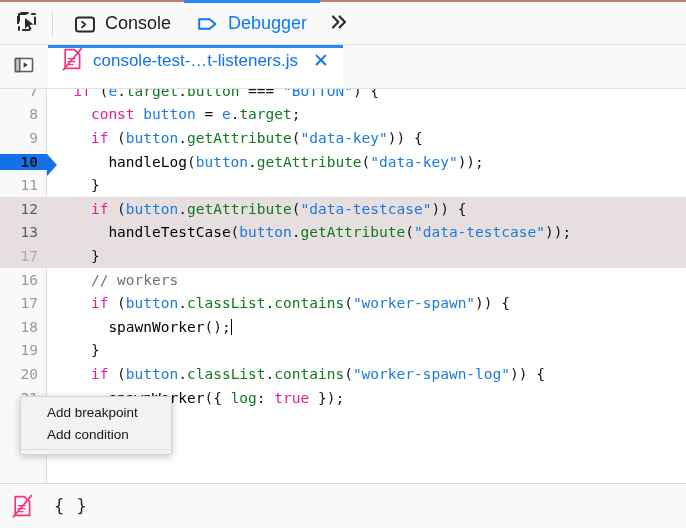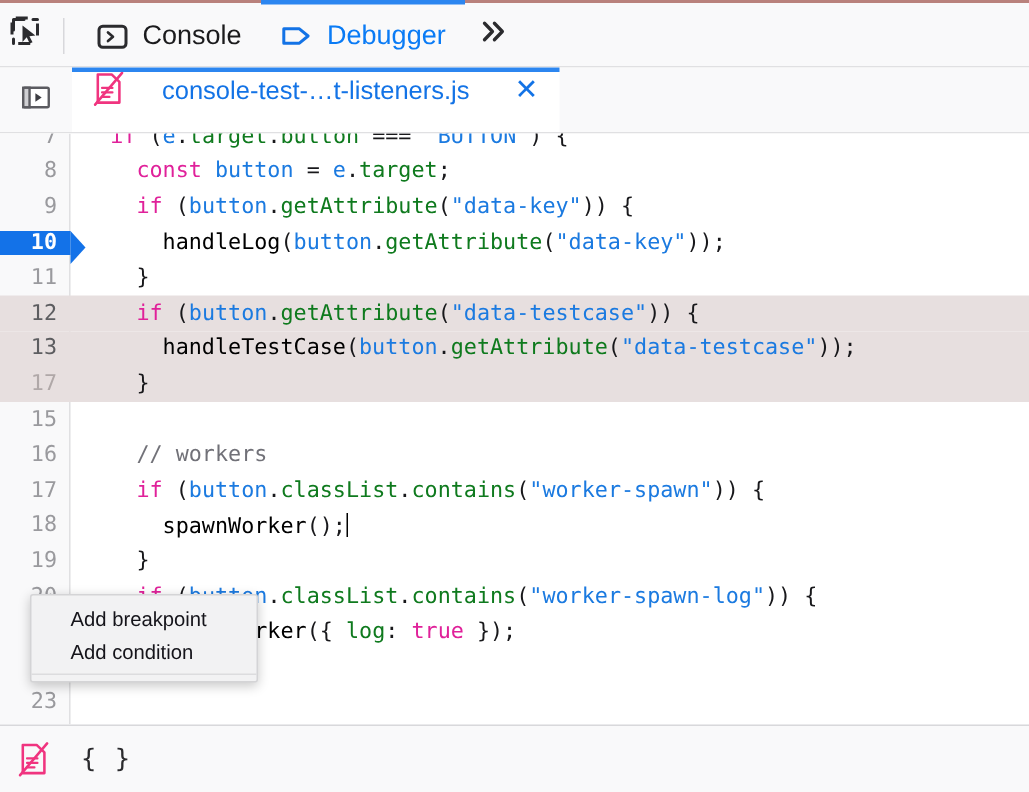--- a/index.html
+++ b/index.html
@@ -22,20 +22,21 @@
   }
 
   
   .toolbar {
     position: relative;
     height: 45px;
     background: #f9f9fa;
     border-top: 2px solid #b9817c;
     display: flex;
     align-items: center;
+    padding-left: 10px;
   }
   .toolbar::after {
     content: "";
     position: absolute;
     left: 0; right: 0; bottom: 0;
     height: 1px;
     background: #e0e0e2;
   }
 
   .tb-pick {
@@ -98,21 +99,21 @@
   }
   .sources-toggle {
     width: 48px;
     display: flex; align-items: center; justify-content: center;
     flex: none;
   }
   .filetab {
     position: relative;
     display: flex;
     align-items: center;
-    gap: 24px;
+    gap: 9px;
     padding: 0 12px 12px 14px;
     background: #ffffff;
     flex: none;
   }
   .filetab::before {
     content: "";
     position: absolute;
     left: 0; right: 0; top: 0;
     height: 3px;
     background: #2c86f0;
@@ -165,21 +166,21 @@
     text-align: right;
     padding-right: 9px;
     color: #9a9a9e;
     font-size: 14.5px;
     z-index: 2;
   }
   .line.ignored .ln { color: #5d5d60; }
   .line.ignored.dim .ln { color: #b0a8a8; }
 
   .line.bp .ln {
-    color: #ffffff;
+    color: #0f172a;
     background: #1372e8;
     font-weight: bold;
     border-radius: 0;
   }
   .line.bp .ln::after {
     content: "";
     position: absolute;
     right: -10px; top: 0;
     width: 0; height: 0;
     border-top: 11.8px solid transparent;
@@ -337,21 +338,20 @@
     <div class="gutter-bg"></div>
     <div class="lines" id="code-lines">
         <div class="line"><div class="ln">7</div><div class="code"><span class="pun">  </span><span class="kw">if</span><span class="pun"> (</span><span class="var">e</span><span class="pun">.</span><span class="str">target</span><span class="pun">.</span><span class="str">button</span><span class="pun"> === </span><span class="var">"BUTTON"</span><span class="pun">) {</span></div></div>
         <div class="line"><div class="ln">8</div><div class="code"><span class="pun">    </span><span class="kw">const</span><span class="pun"> </span><span class="var">button</span><span class="pun"> = </span><span class="var">e</span><span class="pun">.</span><span class="str">target</span><span class="pun">;</span></div></div>
         <div class="line"><div class="ln">9</div><div class="code"><span class="pun">    </span><span class="kw">if</span><span class="pun"> (</span><span class="var">button</span><span class="pun">.</span><span class="str">getAttribute</span><span class="pun">(</span><span class="var">"data-key"</span><span class="pun">)) {</span></div></div>
         <div class="line bp"><div class="ln">10</div><div class="code"><span class="pun">      </span><span class="fn">handleLog</span><span class="pun">(</span><span class="var">button</span><span class="pun">.</span><span class="str">getAttribute</span><span class="pun">(</span><span class="var">"data-key"</span><span class="pun">));</span></div></div>
         <div class="line"><div class="ln">11</div><div class="code"><span class="pun">    }</span></div></div>
         <div class="line ignored"><div class="ln">12</div><div class="code"><span class="pun">    </span><span class="kw">if</span><span class="pun"> (</span><span class="var">button</span><span class="pun">.</span><span class="str">getAttribute</span><span class="pun">(</span><span class="var">"data-testcase"</span><span class="pun">)) {</span></div></div>
         <div class="line ignored"><div class="ln">13</div><div class="code"><span class="pun">      </span><span class="fn">handleTestCase</span><span class="pun">(</span><span class="var">button</span><span class="pun">.</span><span class="str">getAttribute</span><span class="pun">(</span><span class="var">"data-testcase"</span><span class="pun">));</span></div></div>
         <div class="line ignored dim"><div class="ln">17</div><div class="code"><span class="pun">    }</span></div></div>
-        <div class="line"><div class="ln">15</div><div class="code"></div></div>
         <div class="line"><div class="ln">16</div><div class="code"><span class="pun">    </span><span class="com">// workers</span></div></div>
         <div class="line"><div class="ln">17</div><div class="code"><span class="pun">    </span><span class="kw">if</span><span class="pun"> (</span><span class="var">button</span><span class="pun">.</span><span class="str">classList</span><span class="pun">.</span><span class="str">contains</span><span class="pun">(</span><span class="var">"worker-spawn"</span><span class="pun">)) {</span></div></div>
         <div class="line"><div class="ln">18</div><div class="code"><span class="pun">      </span><span class="fn">spawnWorker</span><span class="pun">();</span><span class="caret"></span></div></div>
         <div class="line"><div class="ln">19</div><div class="code"><span class="pun">    }</span></div></div>
         <div class="line"><div class="ln">20</div><div class="code"><span class="pun">    </span><span class="kw">if</span><span class="pun"> (</span><span class="var">button</span><span class="pun">.</span><span class="str">classList</span><span class="pun">.</span><span class="str">contains</span><span class="pun">(</span><span class="var">"worker-spawn-log"</span><span class="pun">)) {</span></div></div>
         <div class="line"><div class="ln">21</div><div class="code"><span class="pun">      </span><span class="fn">spawnWorker</span><span class="pun">({ </span><span class="str">log</span><span class="pun">: </span><span class="bool">true</span><span class="pun"> });</span></div></div>
         <div class="line"><div class="ln">22</div><div class="code"><span class="pun">    }</span></div></div>
         <div class="line"><div class="ln">23</div><div class="code"></div></div>
       </div>
 

